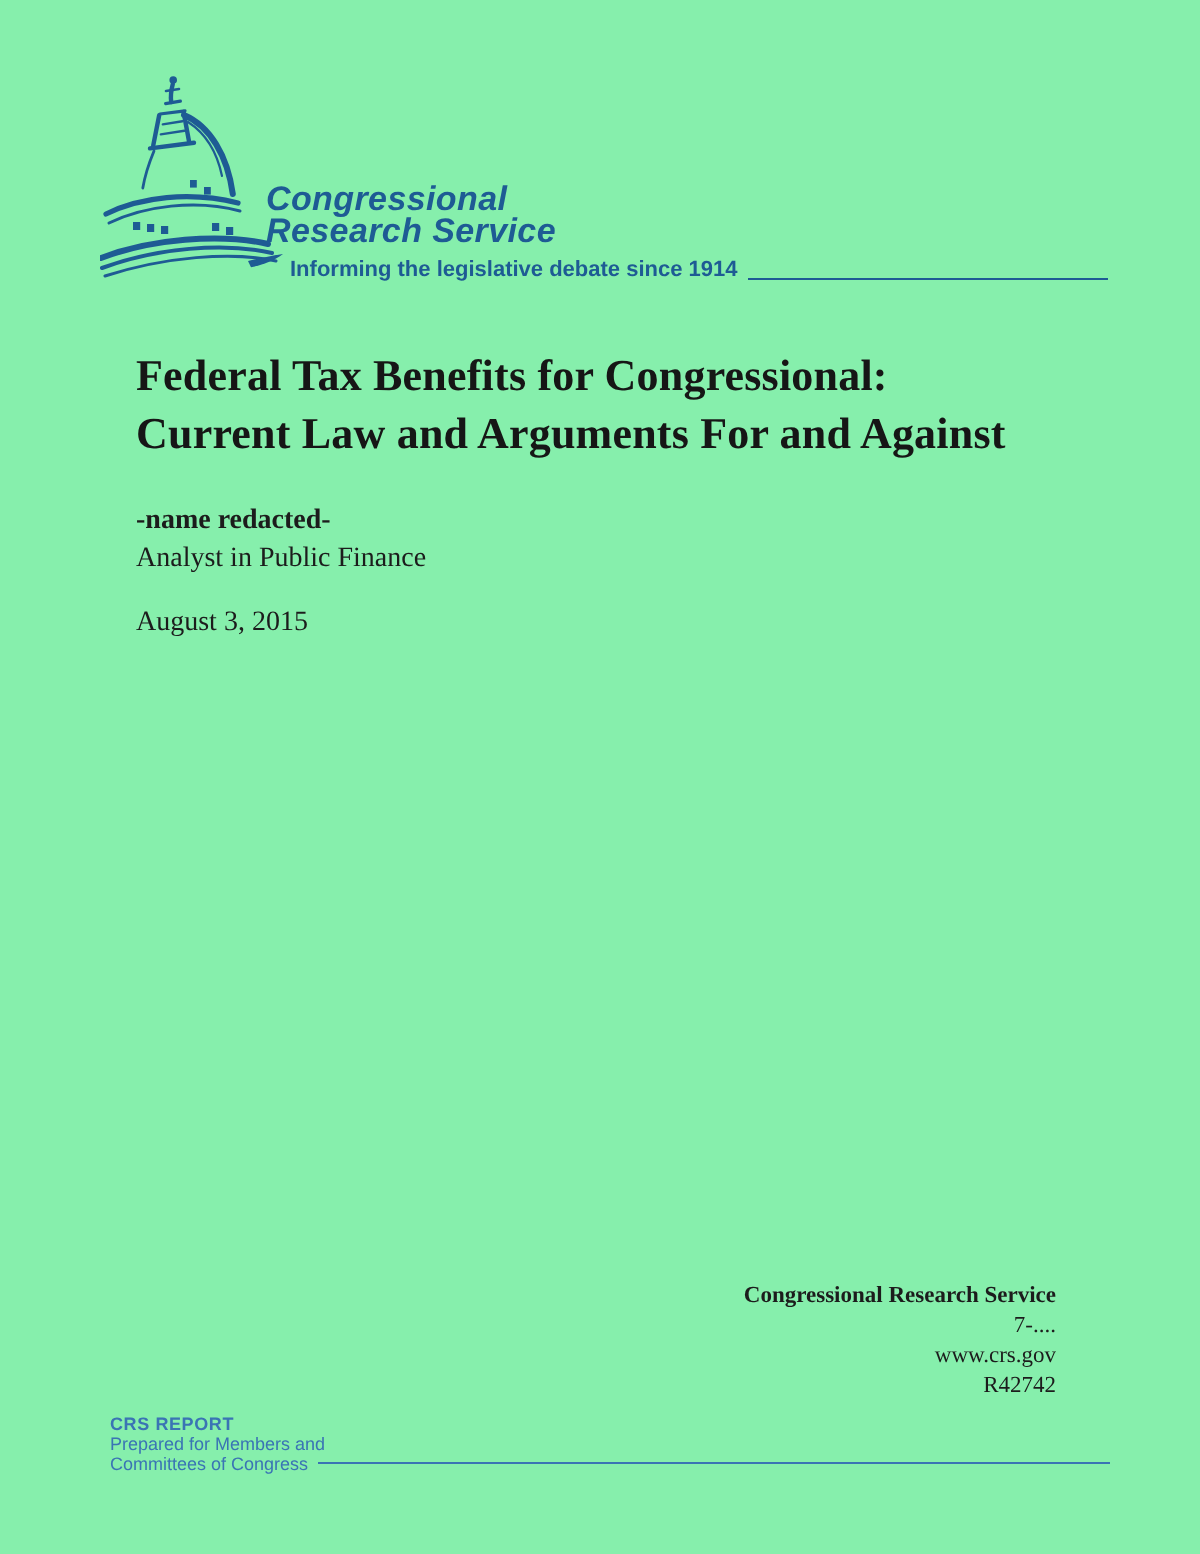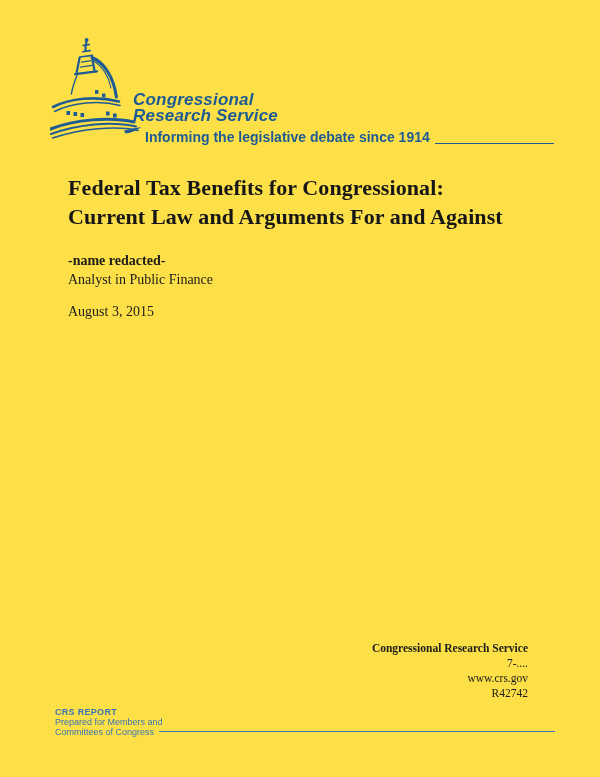--- a/index.html
+++ b/index.html
@@ -3,42 +3,42 @@
 <meta charset="utf-8">
 <style>
   * { margin: 0; padding: 0; box-sizing: border-box; }
   html, body { background: #ffffff; }
   body {
     width: 600px; height: 777px;
     position: relative;
     font-family: "Liberation Serif", serif;
     overflow: hidden;
   }
-  .page { position: absolute; inset: 0; background: #fde047; }
+  .page { position: absolute; inset: 0; background: #86efac; }
 
   
   .logo-dome {
     position: absolute; left: 50px; top: 36px;
     width: 98px; height: 112px;
   }
   .logo-text {
     position: absolute; left: 133px; top: 92px;
     color: #1e5b94;
     font-family: "Liberation Sans", sans-serif;
     font-weight: bold; font-style: italic;
     font-size: 17px; line-height: 15.5px;
     letter-spacing: 0.2px;
     white-space: nowrap;
   }
   .tagline-row {
     position: absolute; left: 145px; top: 129px; right: 46px;
     display: flex; align-items: flex-end;
     color: #1e5b94;
     font-family: "Liberation Sans", sans-serif;
-    font-size: 14px; font-weight: bold;
+    font-size: 11px; font-weight: bold;
     white-space: nowrap;
   }
   .tagline-rule {
     flex: 1; height: 0;
     border-bottom: 1.5px solid #1e5b94;
     margin-left: 5px; margin-bottom: 1px;
   }
 
   
   .doc-title {

